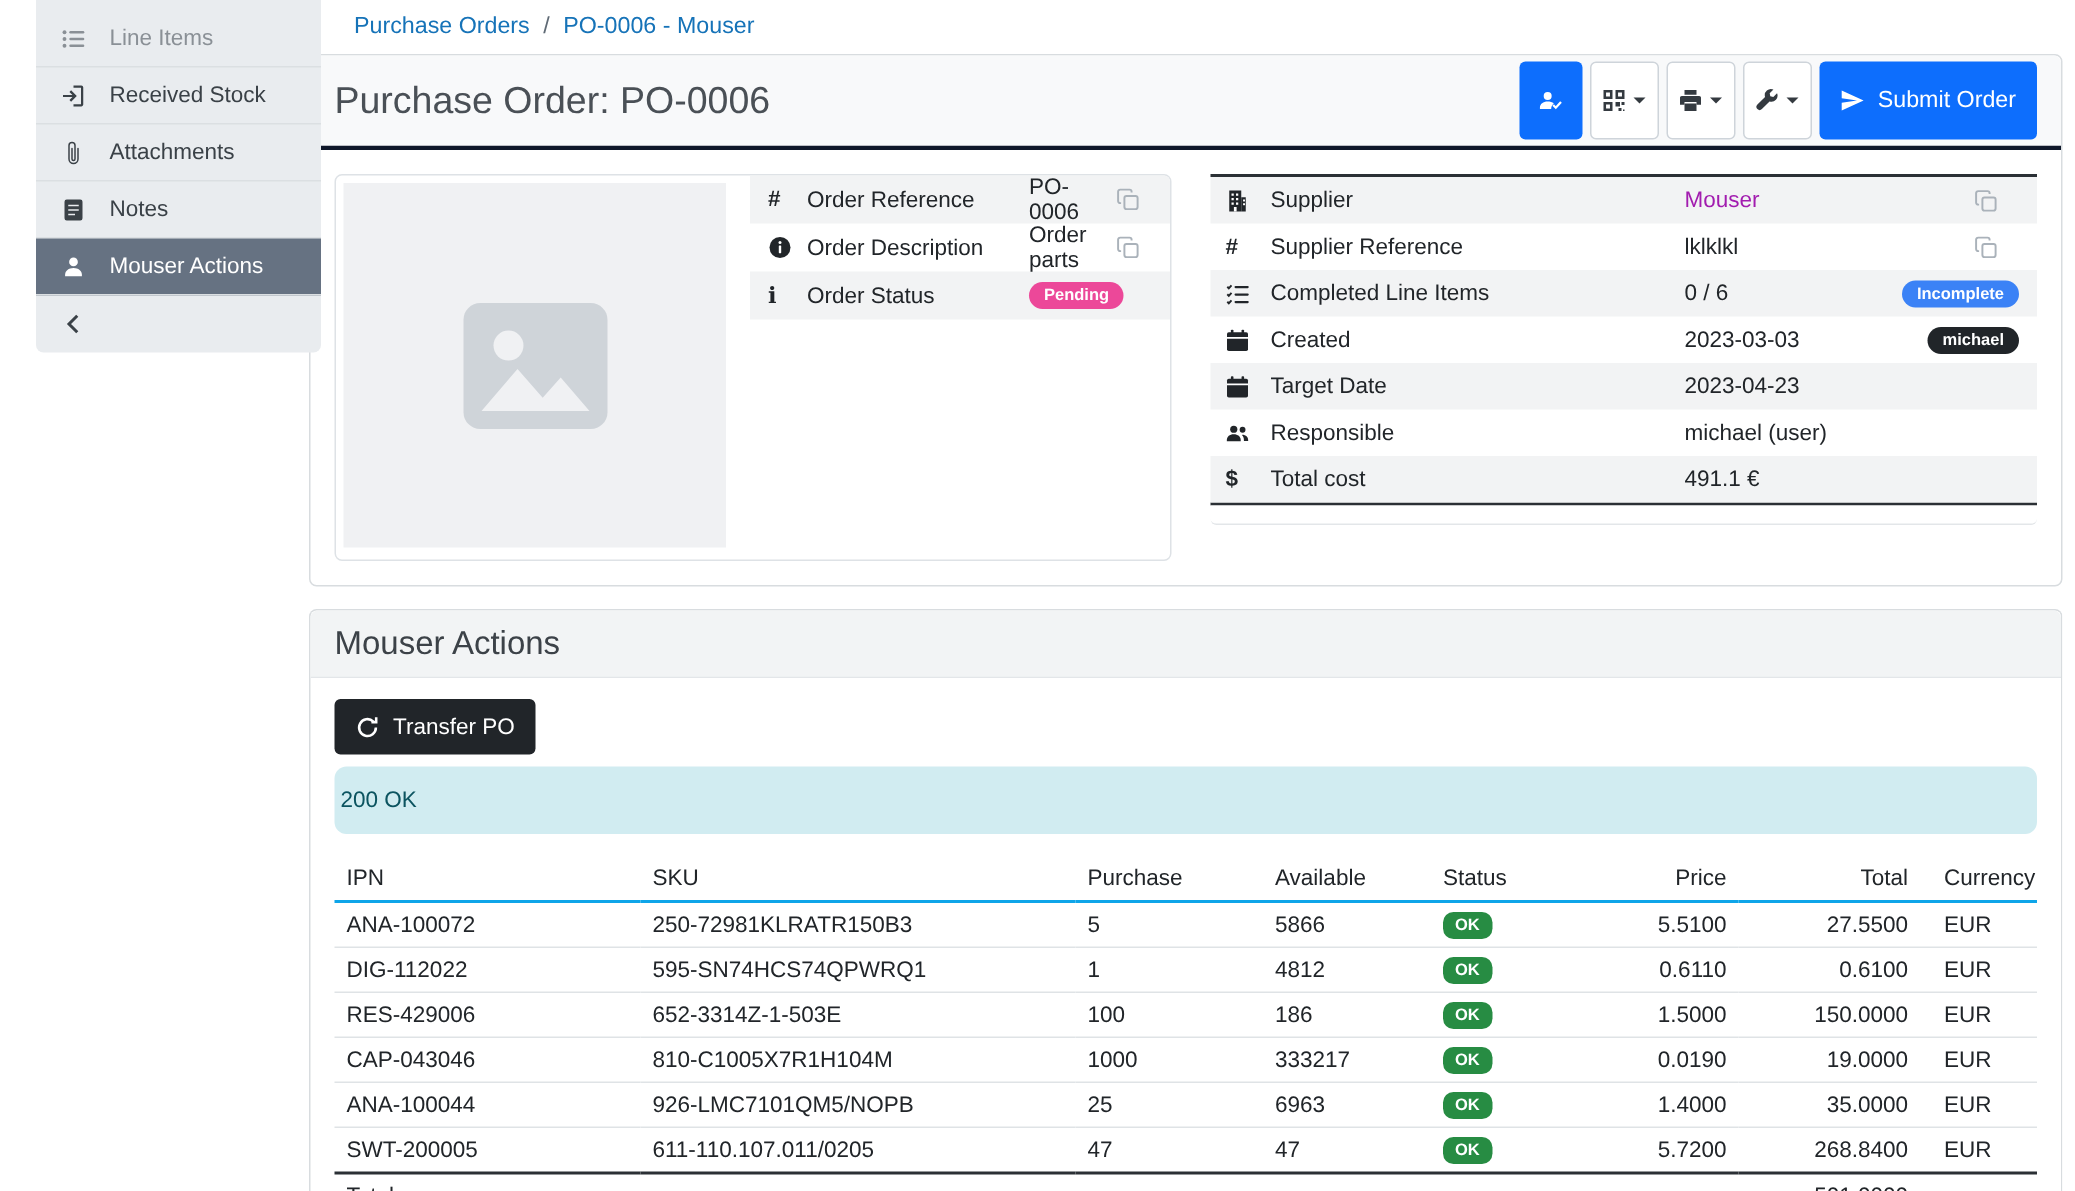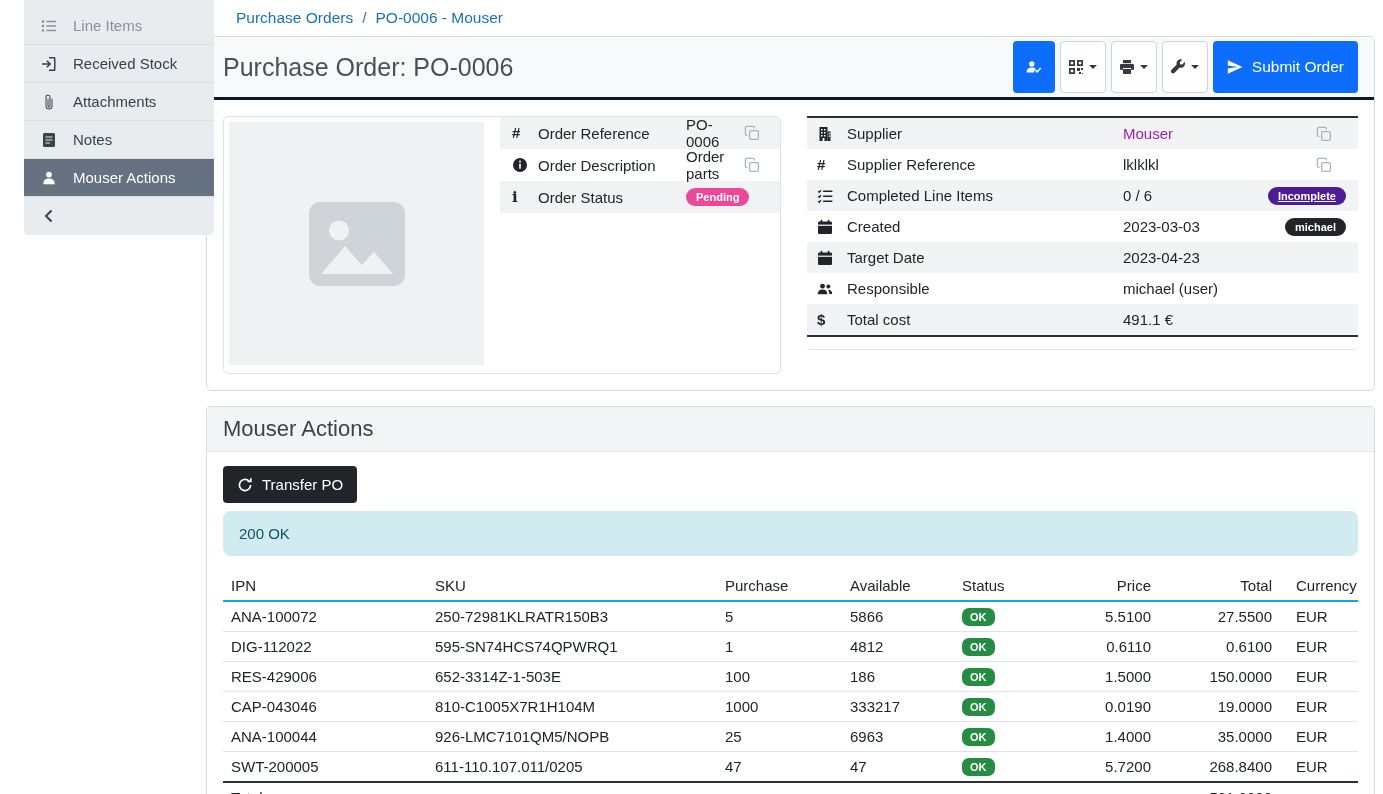--- a/index.html
+++ b/index.html
@@ -57,32 +57,32 @@
   .r-row:nth-child(odd) { background:#f2f3f4; }
   .r-row .icn { width:30px; flex:none; color:#212529; }
   .r-row .lab { width:276px; flex:none; }
   .right-footer { height:13px; border-bottom:1px solid #e3e6e9; border-radius:0 0 4px 4px; background:#fff; }
   .right-slot { margin-left:auto; display:flex; align-items:center; }
   .link { color:#a21caf; cursor:pointer; }
   .copy-btn { background:none; border:none; cursor:pointer; padding:0; display:flex; }
 
   .badge { color:#fff; font-size:11px; font-weight:700; padding:3px 10px; border-radius:9px; line-height:12px; display:inline-block; }
   .badge-gray { background:#ec4899;text-align:center; }
-  .badge-red { background:#4c1d95;text-decoration:underline; }
+  .badge-red { background:#3b82f6; }
   .badge-dark { background:#212529; }
   .badge-green { background:#278c43; border-radius:7px; padding:3px 8px; }
 
   
   .actions-card { margin-top:15px; border-radius:5px 5px 0 0; border-bottom:none; }
   .card-header2 { padding:9px 16px; background:#f2f4f5; border-bottom:1px solid #e3e6e9; border-radius:5px 5px 0 0; }
   .h2-title { font-size:22px; font-weight:500; color:#3c4248; }
   .card-body2 { padding:14px 16px 0 16px; }
   .btn-dark { background:#212529; color:#fff; height:37px; padding:0 14px; border-radius:4px; font-size:15px;
               display:inline-flex; align-items:center; gap:9px; border:none; cursor:pointer; font-family:inherit; }
-  .alert { margin-top:8px; background:#d1ecf1; color:#0c5460; border-radius:8px; padding:14px 16px; font-size:15px; }
+  .alert { margin-top:8px; background:#d1ecf1; color:#0c5460; border-radius:8px; padding:14px 4px; font-size:15px; }
 
   table { width:100%; border-collapse:collapse; margin-top:15px; font-size:15px; table-layout:fixed; }
   th { text-align:left; font-weight:400; padding:6px 8px; border-bottom:2px solid #0ea5e9; color:#212529; }
   td { padding:5px 8px; border-bottom:1px solid #dfe3e6; color:#212529; overflow:hidden; white-space:nowrap; }
   .ta-r { text-align:right; }
   th:nth-child(8), td:nth-child(8) { padding-left:16px; }
   tfoot td { border-top:2px solid #2b3035; border-bottom:2px solid #2b3035; padding:6px 8px; }
 </style>
 </head>
 <body>

